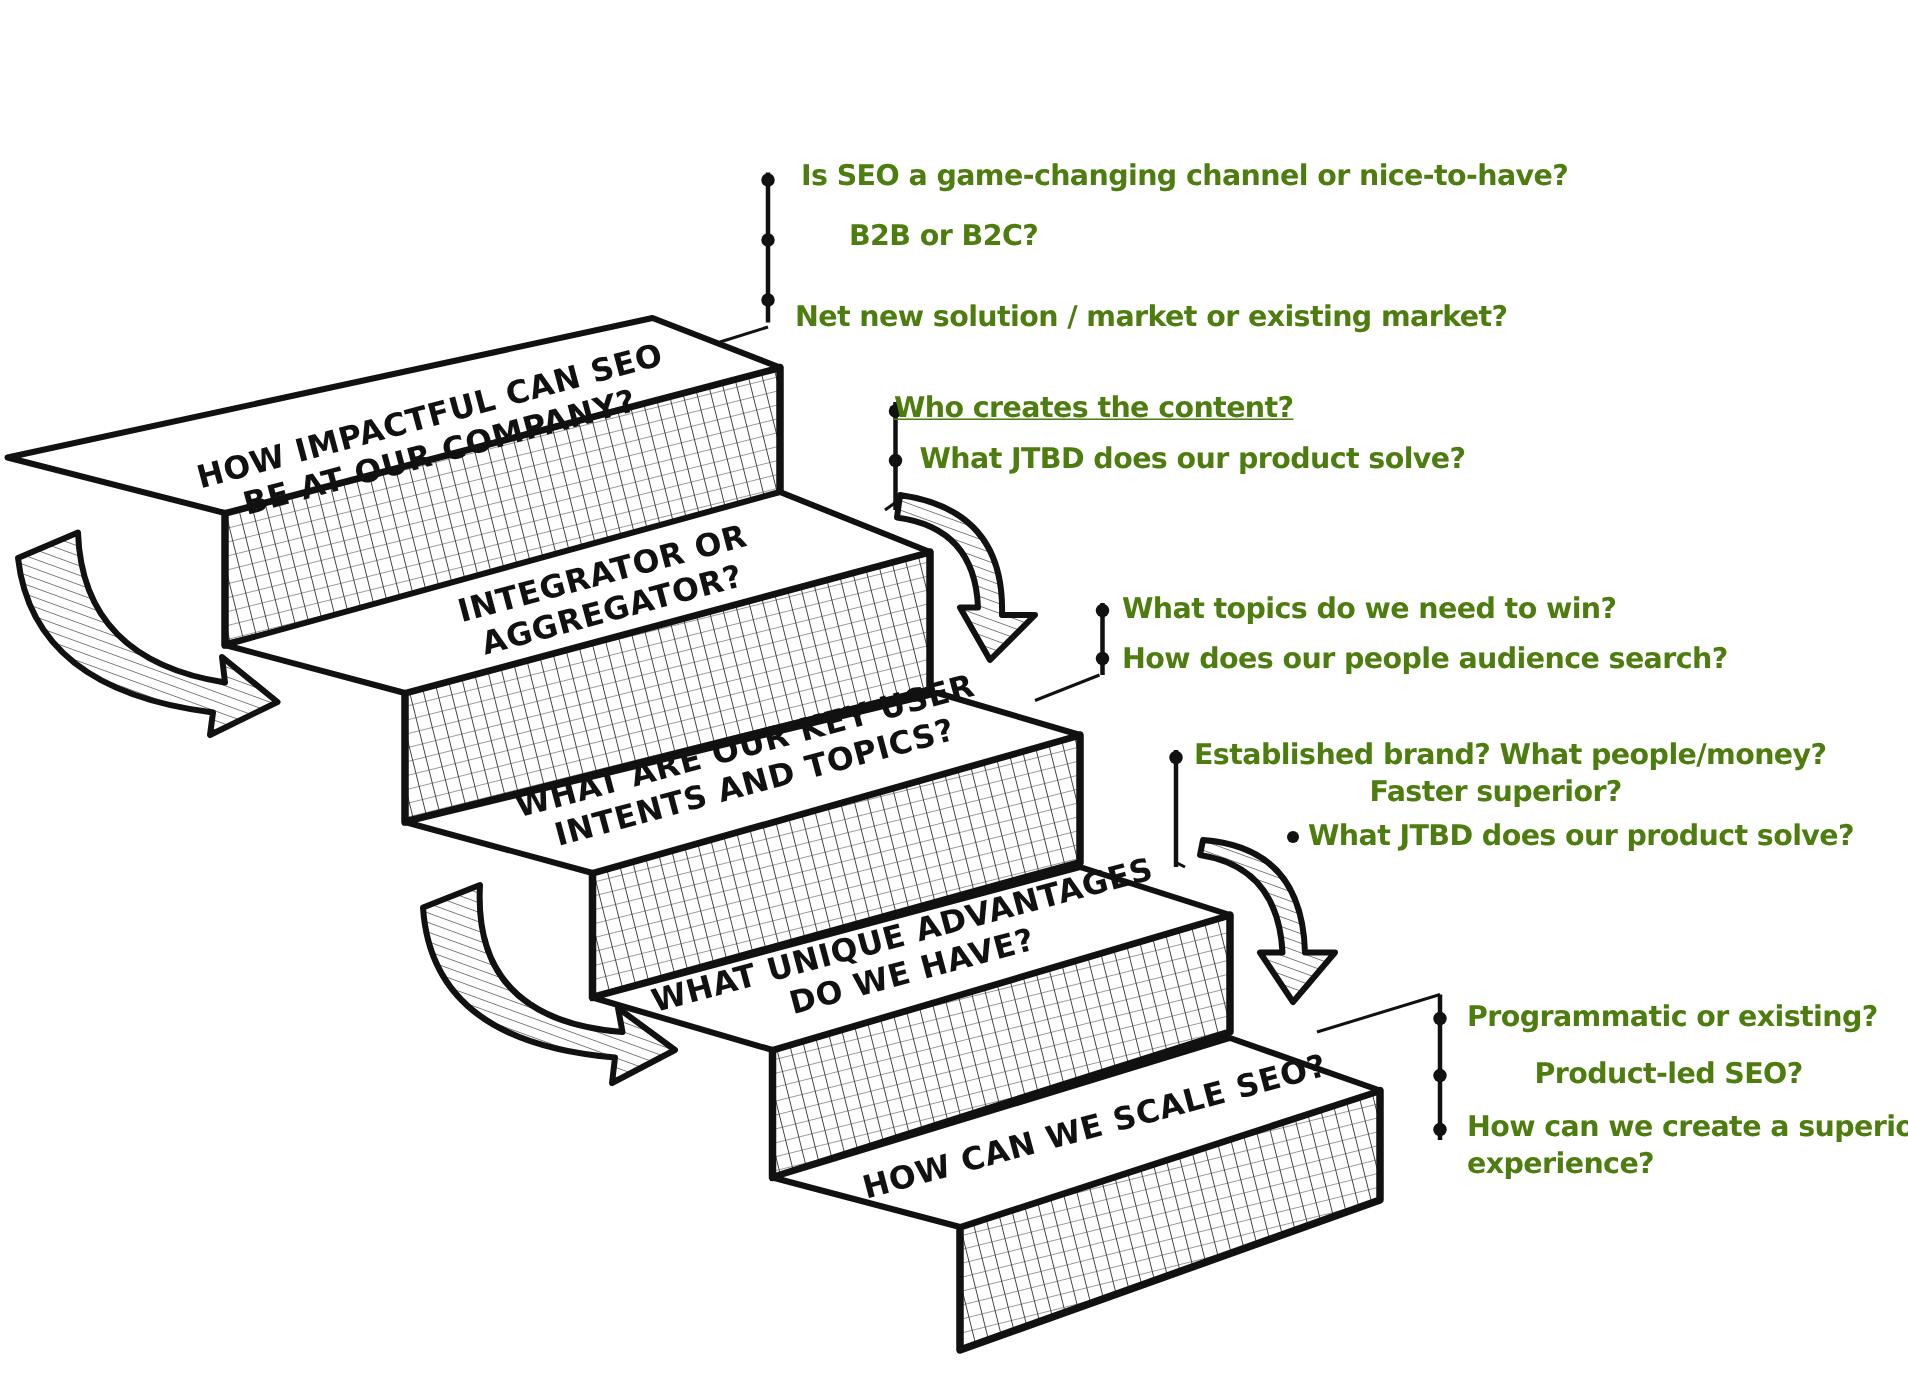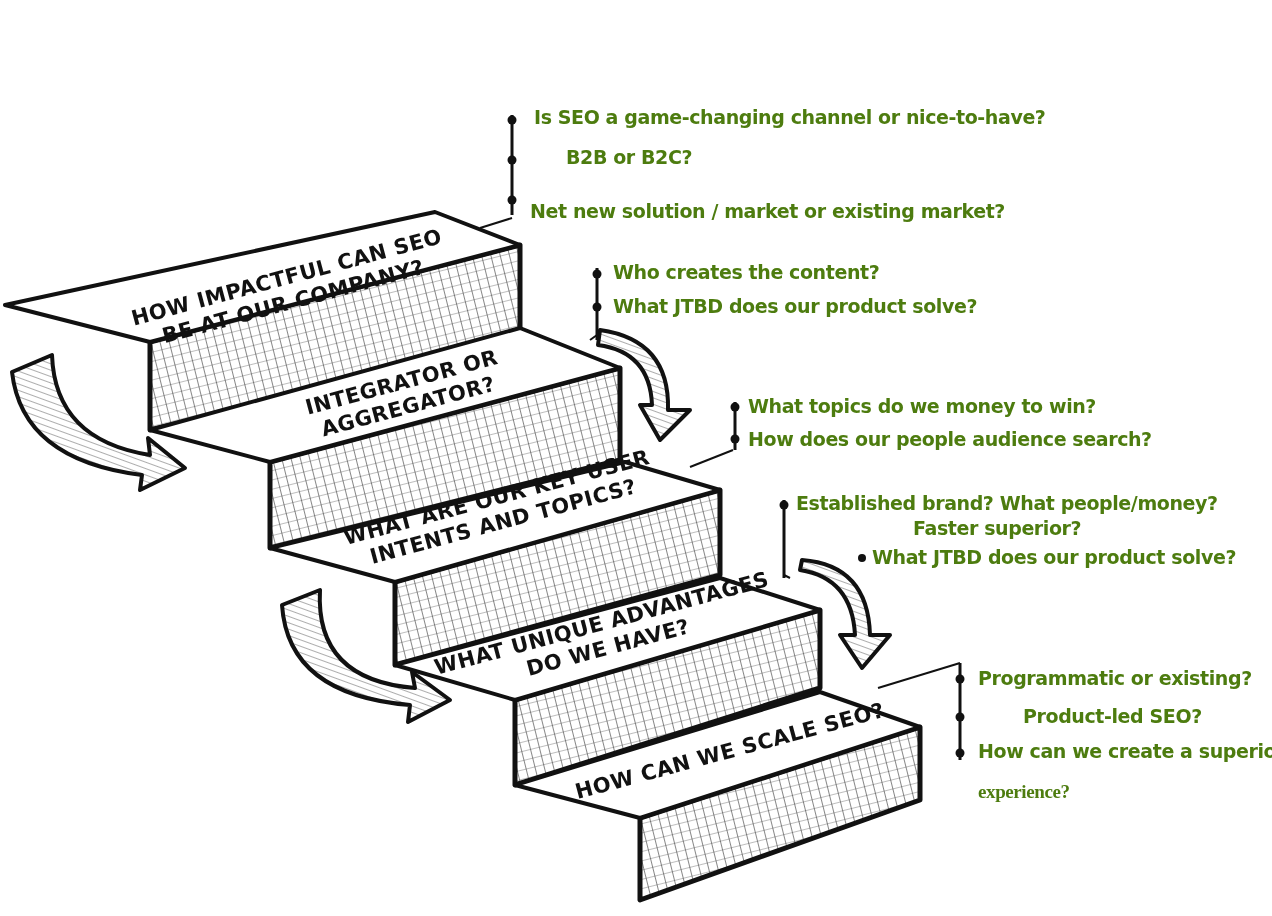--- a/index.html
+++ b/index.html
@@ -90,24 +90,24 @@
         <circle cx="960" cy="753" r="4.5" fill="#111"></circle>
       </g>
       <circle cx="862" cy="558" r="4" fill="#111"></circle>
     </g>
 </svg>
 
 <div id="notes">
     <div class="note" style="left: 534px; top: 106px;">Is SEO a game-changing channel or nice-to-have?</div>
     <div class="note" style="left: 530px; top: 146px; margin-left: 36px;">B2B or B2C?</div>
     <div class="note" style="left: 530px; top: 200px;">Net new solution / market or existing market?</div>
-    <div class="note" style="left: 613px; top: 261px;">Who creates the content?</div>
+    <div class="note" style="left: 596px; top: 261px; text-decoration: underline;">Who creates the content?</div>
     <div class="note" style="left: 613px; top: 295px;">What JTBD does our product solve?</div>
-    <div class="note" style="left: 748px; top: 395px;">What topics do we money to win?</div>
+    <div class="note" style="left: 748px; top: 395px;">What topics do we need to win?</div>
     <div class="note" style="left: 748px; top: 428px;">How does our people audience search?</div>
     <div class="note" style="left: 796px; top: 492px;">Established brand? What people/money?</div>
     <div class="note" style="left: 913px; top: 517px;">Faster superior?</div>
     <div class="note" style="left: 872px; top: 546px;">What JTBD does our product solve?</div>
     <div class="note" style="left: 978px; top: 667px;">Programmatic or existing?</div>
     <div class="note" style="left: 1023px; top: 705px;">Product-led SEO?</div>
     <div class="note" style="left: 978px; top: 740px;">How can we create a superior</div>
-    <div class="note" style="left: 978px; top: 781px; font-family: Liberation Serif, serif;">experience?</div>
+    <div class="note" style="left: 978px; top: 765px;">experience?</div>
   </div>
 
 </body></html>

